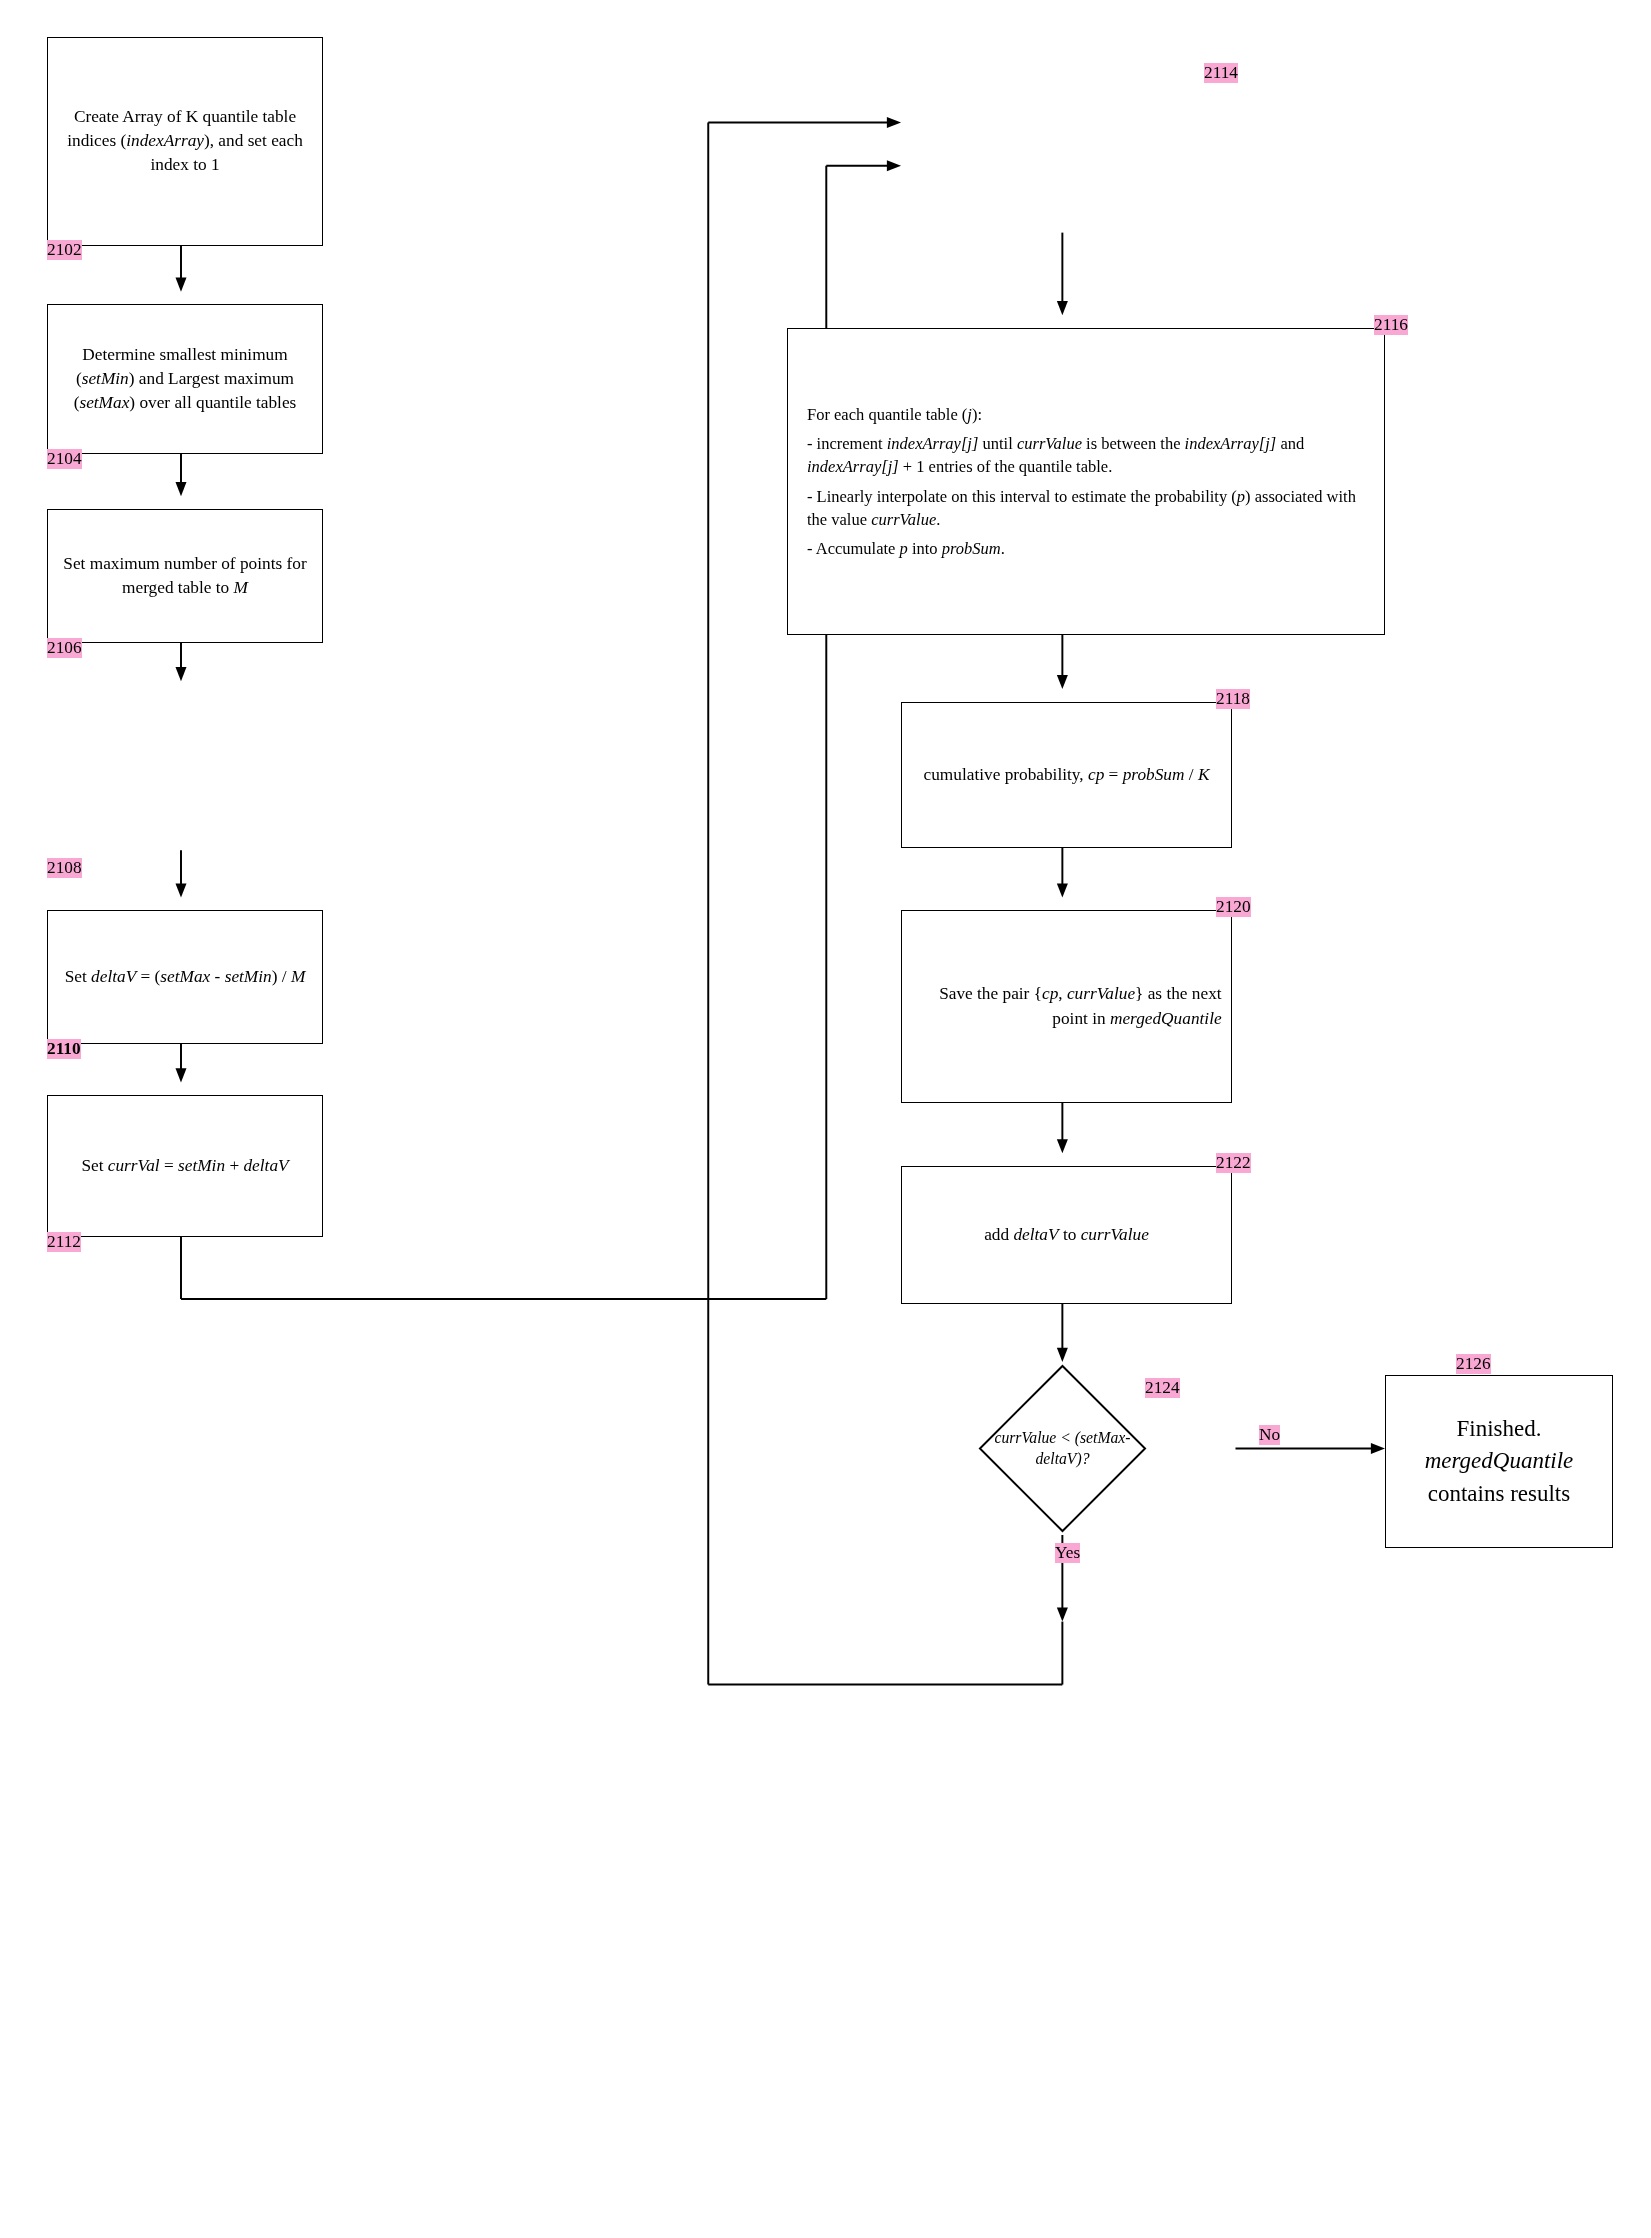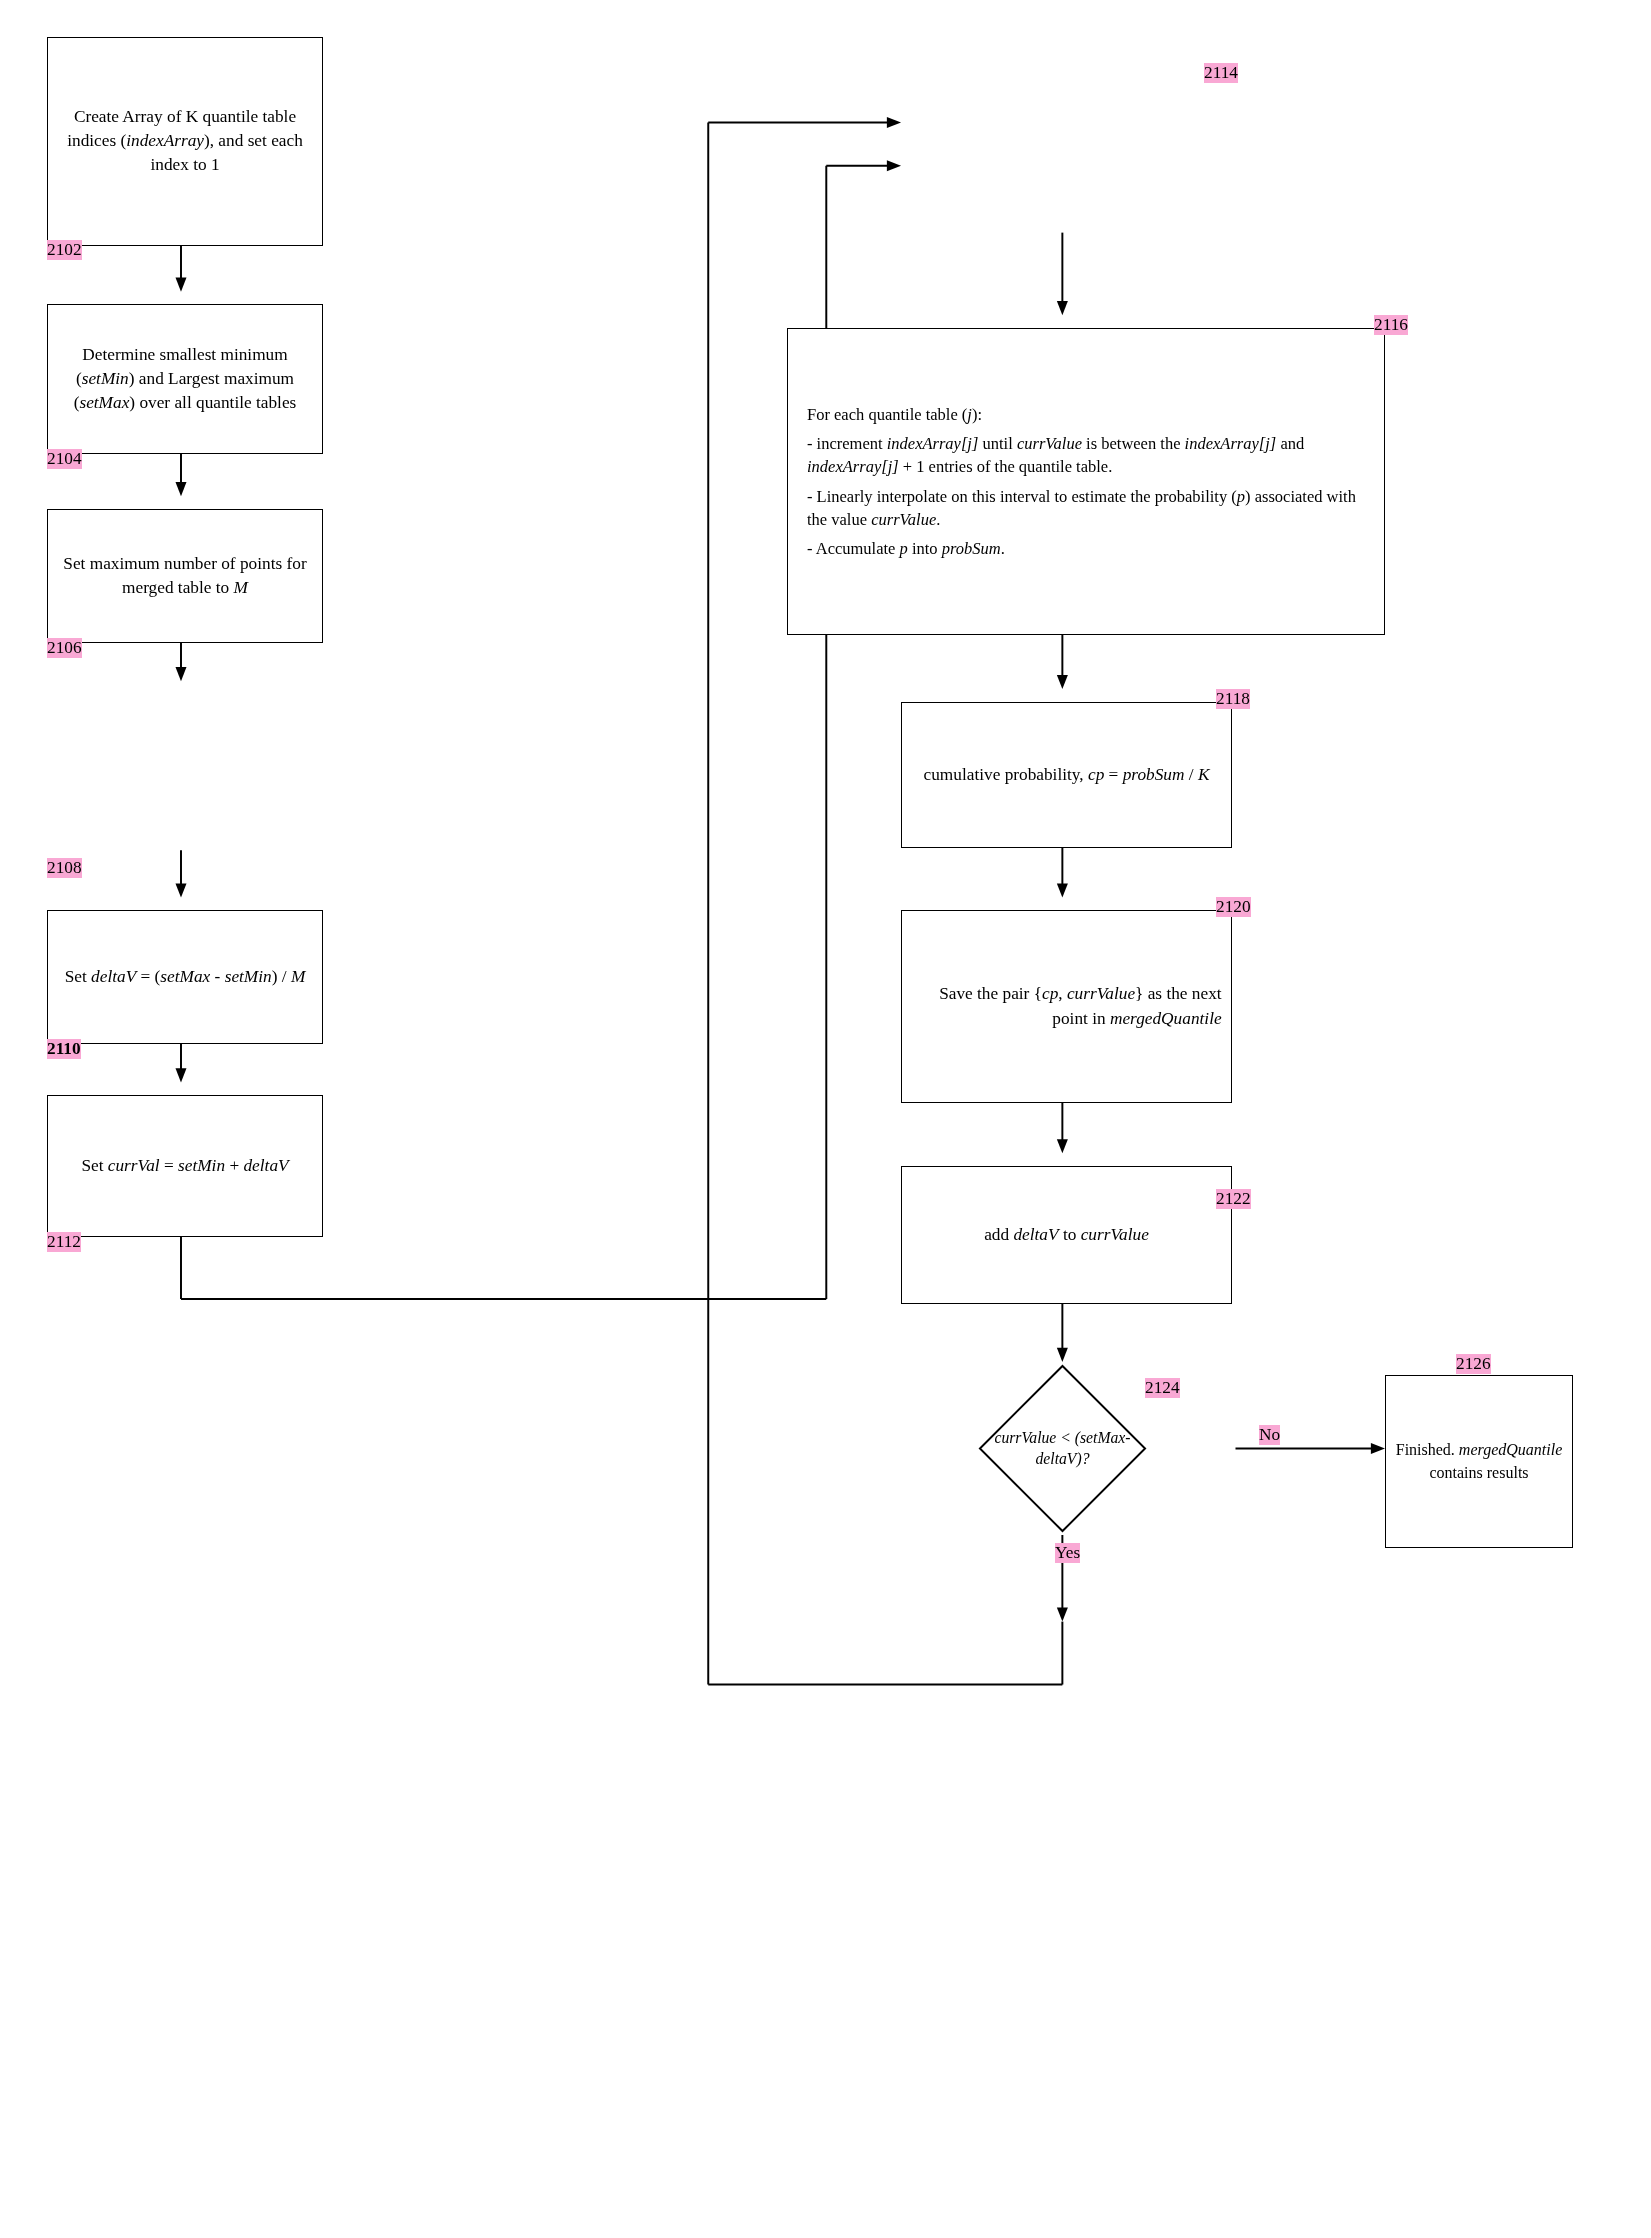--- a/index.html
+++ b/index.html
@@ -185,35 +185,35 @@
   <div class="label" style="left:1216px; top:689px;">2118</div>
 
   <div class="box" style="left:901px; top:897px; width:331px; height:193px; font-size:17.3px;text-align:right;">
     <span>Save the pair {<i>cp</i>, <i>currValue</i>} as the next point in <i>mergedQuantile</i></span>
   </div>
   <div class="label" style="left:1216px; top:897px;">2120</div>
 
   <div class="box" style="left:901px; top:1153px; width:331px; height:138px; font-size:17.3px;">
     <span>add <i>deltaV</i> to <i>currValue</i></span>
   </div>
-  <div class="label" style="left:1216px; top:1189px;">2122</div>
+  <div class="label" style="left:1216px; top:1153px;">2122</div>
 
   <div class="diamond" style="position:absolute; left:976px; top:1362px; width:173px; height:173px;">
     <div class="diamond-inner">
       <svg width="173" height="173" viewBox="0 0 220 220">
         <polygon points="110,5 215,110 110,215 5,110" fill="white" stroke="black" stroke-width="2.5"></polygon>
       </svg>
       <div class="diamond-text"><i>currValue</i> &lt; (<i>setMax</i>- <i>deltaV</i>)?</div>
     </div>
   </div>
   <div class="label" style="left:1145px; top:1378px;">2124</div>
 
   <div class="label" style="left:1055px; top:1543px; font-size:17.3px;">Yes</div>
 
   <div class="label" style="left:1259px; top:1425px; font-size:17.3px;">No</div>
 
-  <div class="box" style="left:1385px; top:1362px; width:188px; height:173px; font-size:16px;">
+  <div class="box" style="left:1385px; top:1362px; width:228px; height:173px; font-size:23px;">
     <span>Finished. <i>mergedQuantile</i> contains results</span>
   </div>
   <div class="label" style="left:1456px; top:1354px;">2126</div>
 
 </div>
 
 
 </body></html>

